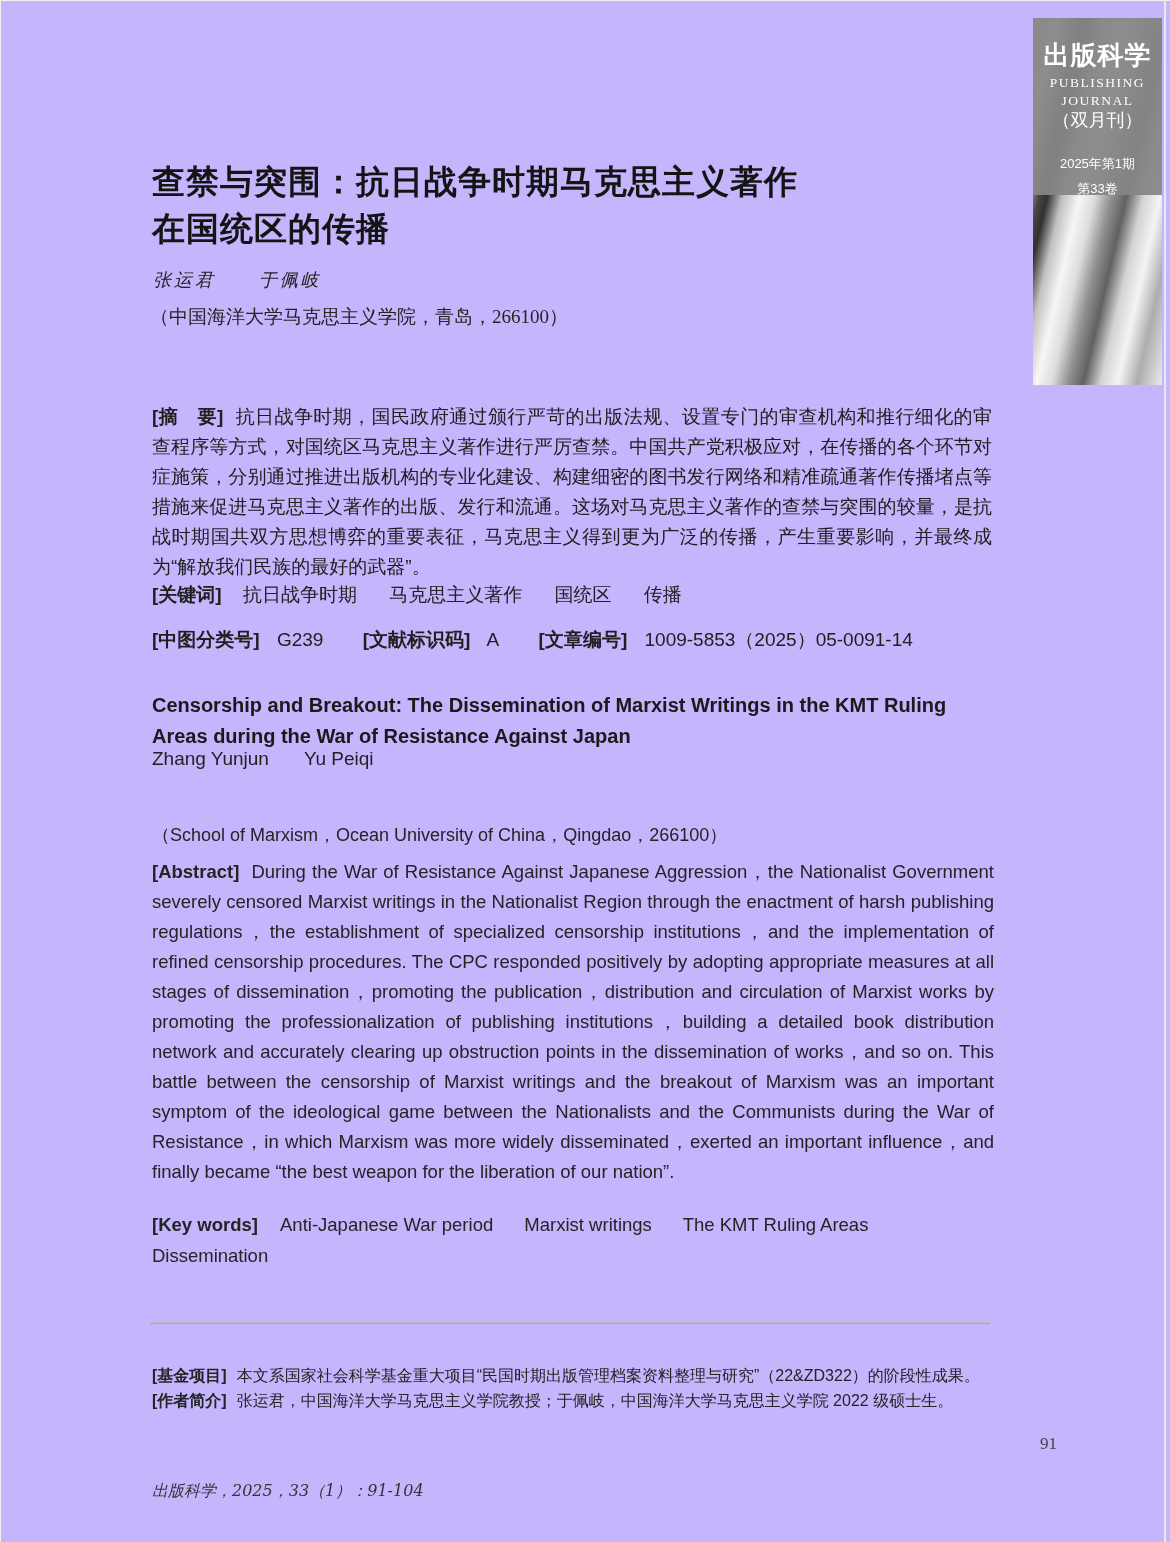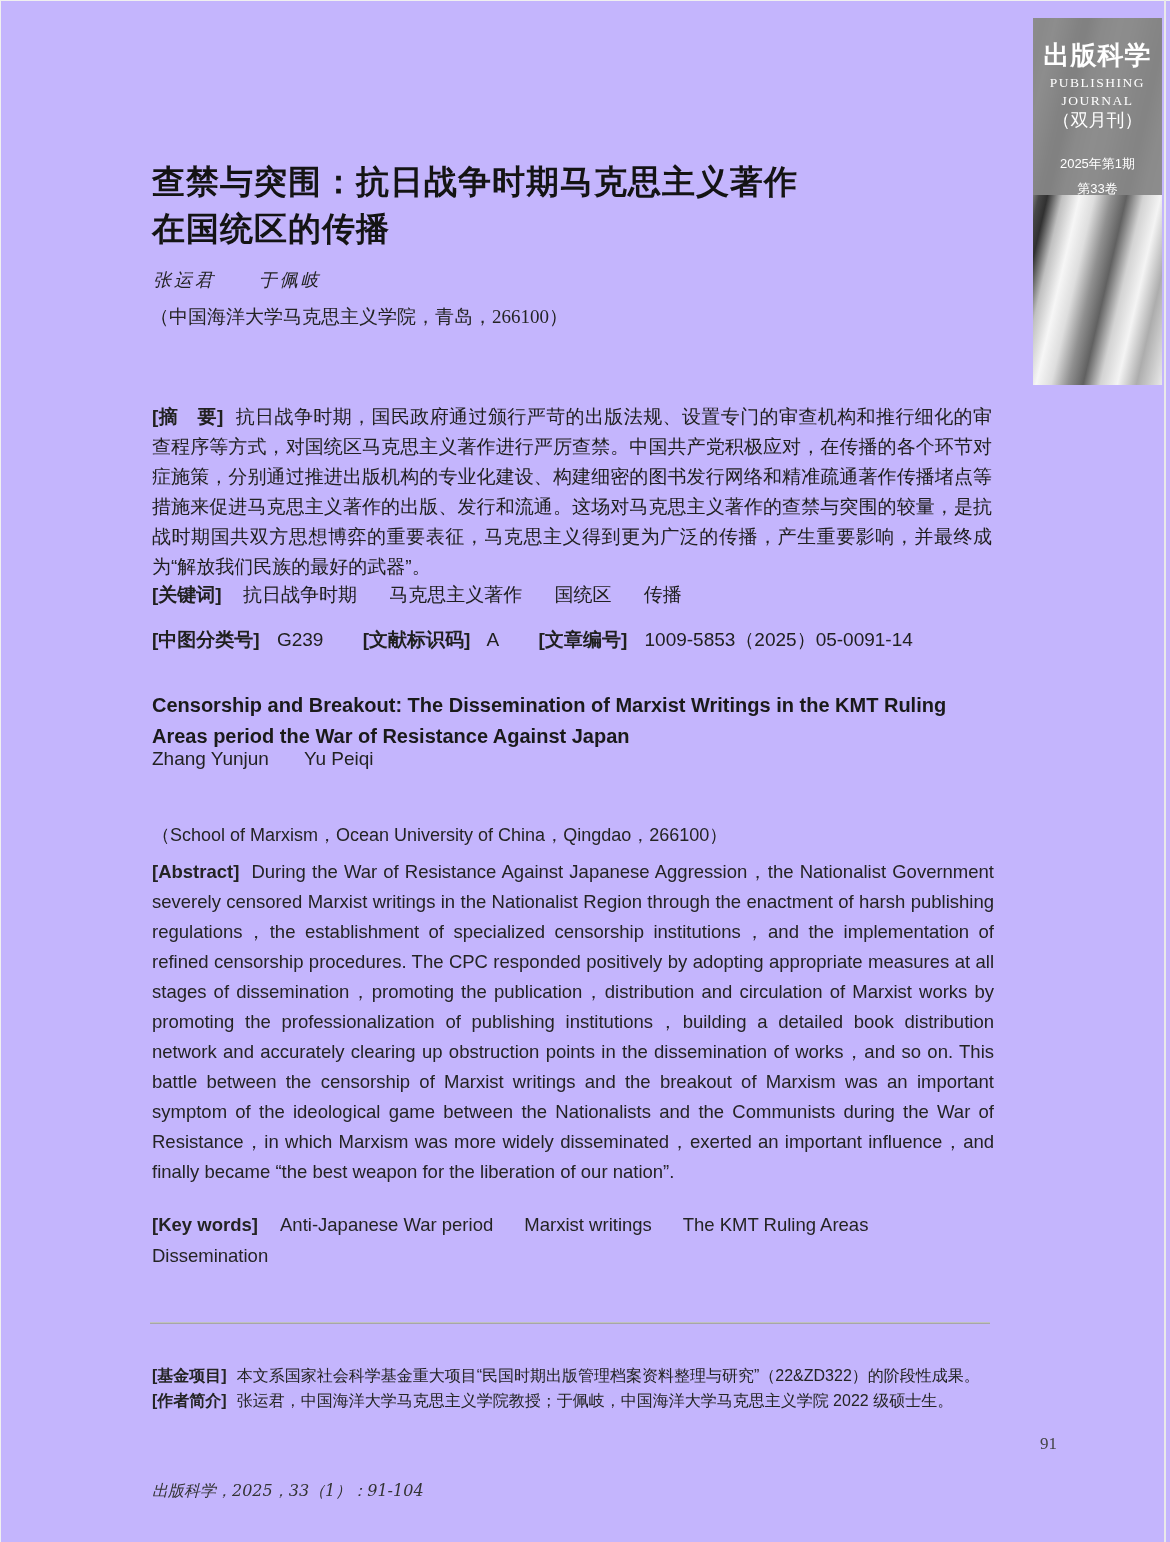--- a/index.html
+++ b/index.html
@@ -123,21 +123,21 @@
 
   <div class="clc">
     <span class="lab">[中图分类号]</span>
     <span class="val">G239</span>
     <span class="lab">[文献标识码]</span>
     <span class="val">A</span>
     <span class="lab">[文章编号]</span>
     <span class="val">1009-5853（2025）05-0091-14</span>
   </div>
 
-  <h2 class="title-en">Censorship and Breakout: The Dissemination of Marxist Writings in the KMT Ruling Areas period the War of Resistance Against Japan</h2>
+  <h2 class="title-en">Censorship and Breakout: The Dissemination of Marxist Writings in the KMT Ruling Areas during the War of Resistance Against Japan</h2>
   <div class="authors-en">
     <span class="name">Zhang Yunjun</span>
     <span class="name">Yu Peiqi</span>
   </div>
   <div class="affil-en">（School of Marxism，Ocean University of China，Qingdao，266100）</div>
 
   <p class="abs-en">
     <span class="abs-label">[Abstract]</span><span>During the War of Resistance Against Japanese Aggression，the Nationalist Government severely censored Marxist writings in the Nationalist Region through the enactment of harsh publishing regulations，the establishment of specialized censorship institutions，and the implementation of refined censorship procedures. The CPC responded positively by adopting appropriate measures at all stages of dissemination，promoting the publication，distribution and circulation of Marxist works by promoting the professionalization of publishing institutions，building a detailed book distribution network and accurately clearing up obstruction points in the dissemination of works，and so on. This battle between the censorship of Marxist writings and the breakout of Marxism was an important symptom of the ideological game between the Nationalists and the Communists during the War of Resistance，in which Marxism was more widely disseminated，exerted an important influence，and finally became “the best weapon for the liberation of our nation”.</span>
   </p>
 

